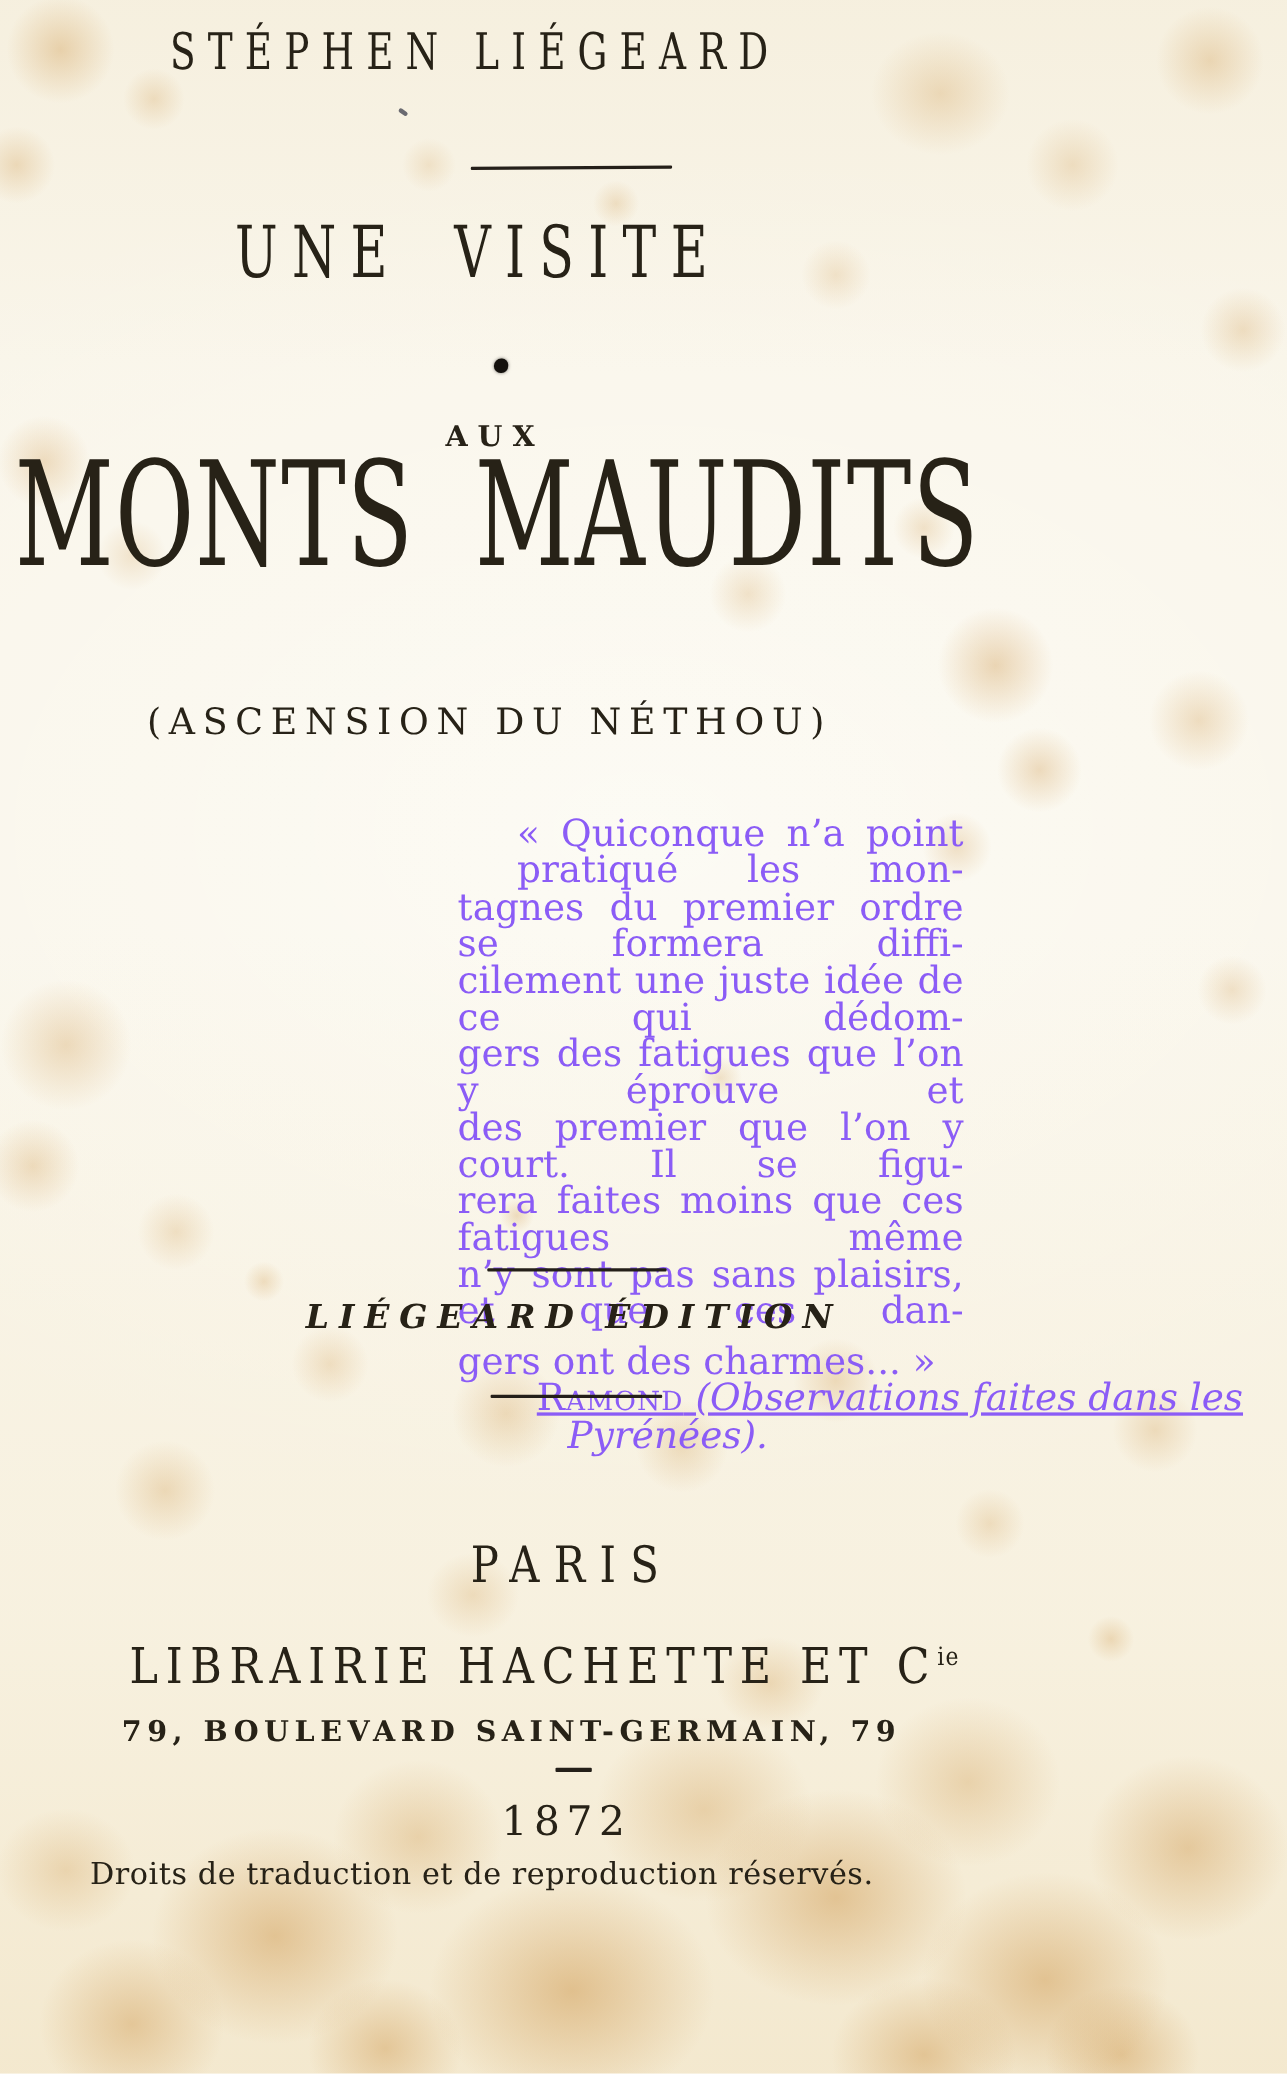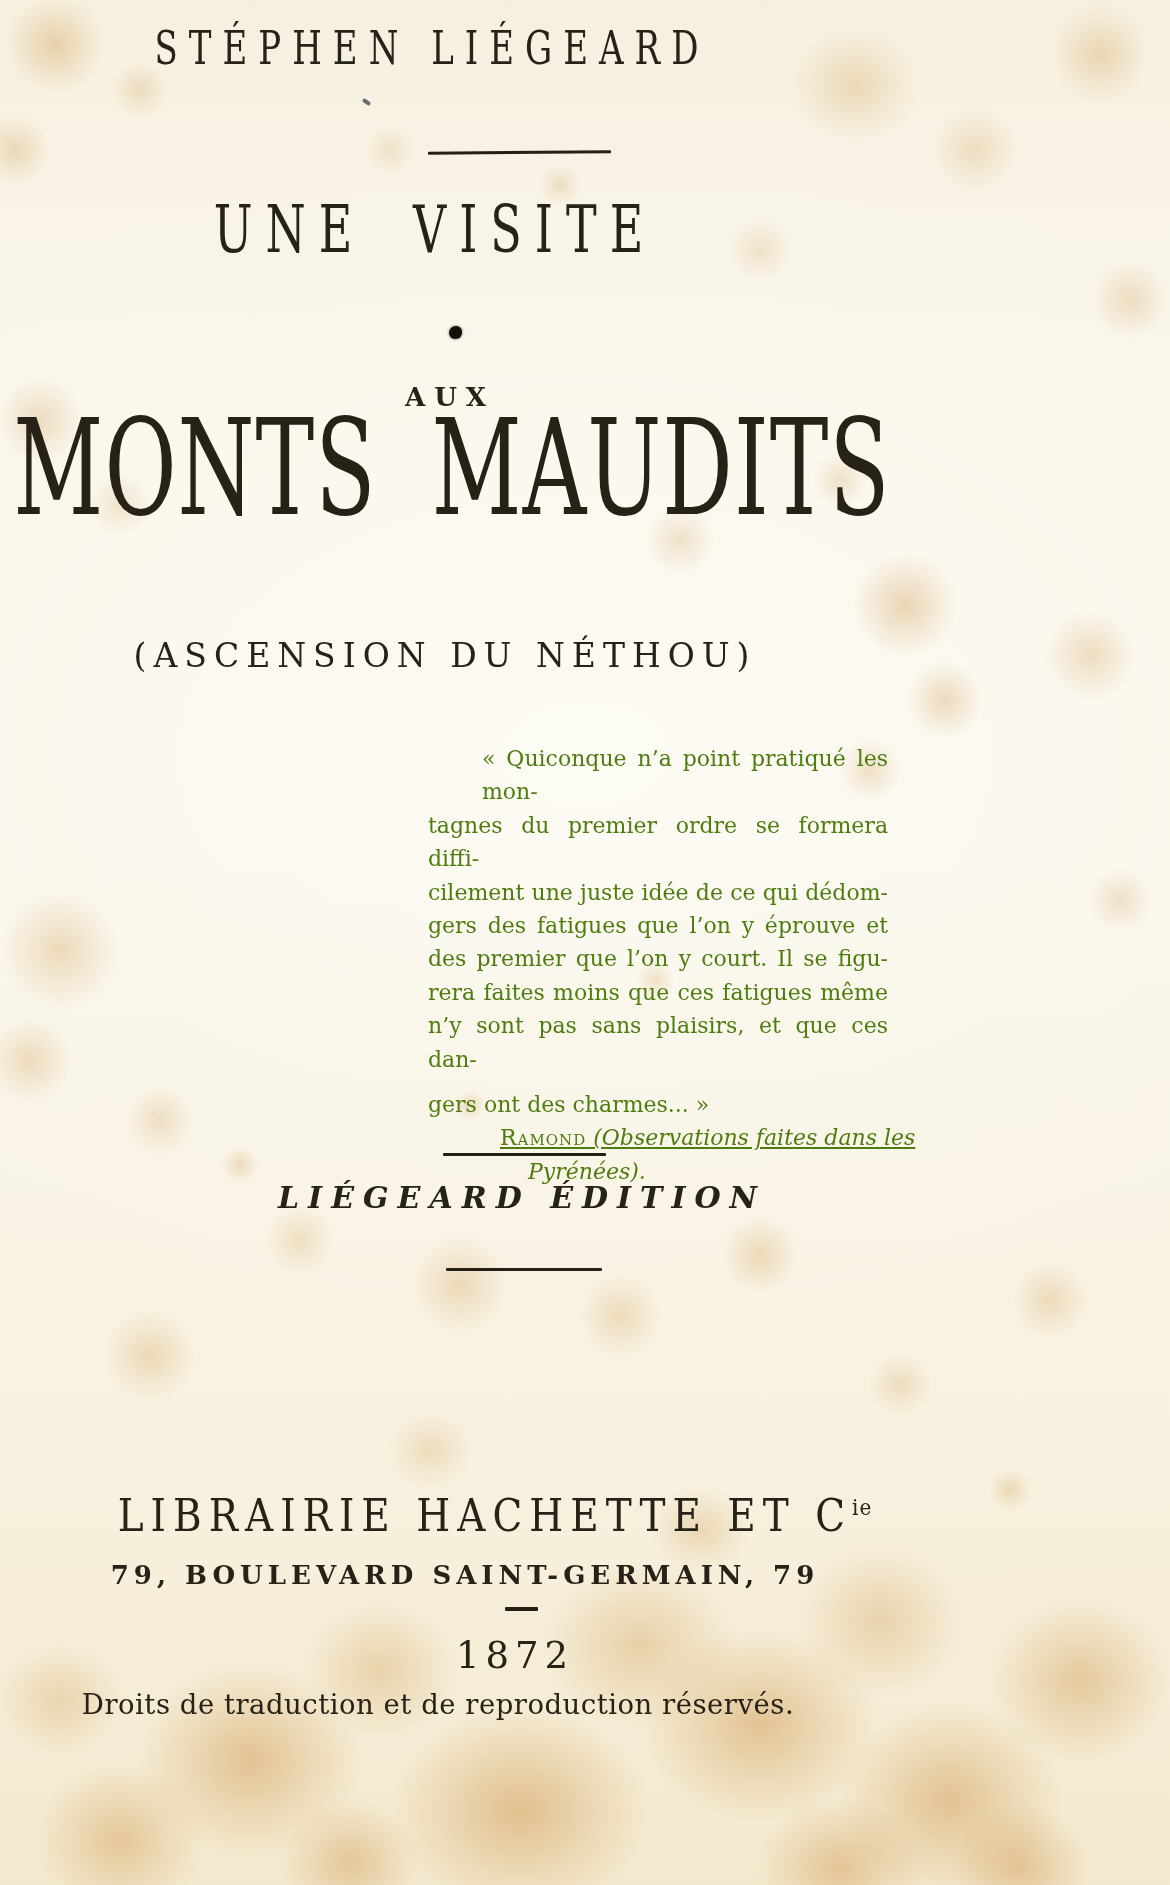--- a/index.html
+++ b/index.html
@@ -79,21 +79,21 @@
   .rule-author{left:428px;top:151px;width:183px;height:3px;transform:rotate(-0.4deg);}
   .series{top:212px;font-size:46px;letter-spacing:13px;word-spacing:20px;transform:translateX(-35px);}
   .series .stretch{transform:scaleY(1.42);}
   .ink-dot{position:absolute;left:449px;top:326px;width:13px;height:13px;background:#14110d;border-radius:55% 45% 50% 50%;box-shadow:0 0 3px rgba(20,17,13,.6);}
   .speck{position:absolute;left:362px;top:100px;width:9px;height:4px;background:#6a6a70;transform:rotate(35deg);border-radius:2px;}
   .prefix{top:382px;font-size:26px;font-weight:bold;letter-spacing:9px;transform:translateX(-20px);}
   .main-title{position:absolute;top:392px;width:100%;height:143px;display:flex;align-items:flex-end;justify-content:center;white-space:nowrap;transform:translateX(-18px);}
   .main-title .stretch{font-size:88px;word-spacing:26px;letter-spacing:1px;transform:scaleY(1.5);font-weight:500;}
   .subtitle{top:636px;font-size:33px;letter-spacing:7px;transform:translateX(-25px);}
 
-  .epigraph{position:absolute;left:428px;top:742px;width:460px;font-size:22px;line-height:33.4px;color:#4d7c0f;}
+  .epigraph{position:absolute;left:416px;top:742px;width:460px;font-size:34px;line-height:33.4px;color:#8b5cf6;}
   .q-line{text-align:justify;text-align-last:justify;}
   .q-first{padding-left:54px;}
   .q-last{text-align-last:left;margin-top:12px;}
   .attr1{padding-left:72px;white-space:nowrap;text-decoration:underline;}
   .attr2{padding-left:100px;}
   .sc{font-variant:small-caps;letter-spacing:1px;}
   .it{font-style:italic;}
 
   .rule-ed-top{left:443px;top:1153px;width:163px;height:3px;}
   .edition{top:1180px;font-size:30px;font-style:italic;font-weight:bold;letter-spacing:9px;transform:translateX(52px);}
@@ -148,20 +148,23 @@
     <div class="q-line">n’y sont pas sans plaisirs, et que ces dan-</div>
     <div class="q-line q-last">gers ont des charmes... »</div>
     <div class="attr1"><span class="sc">Ramond</span><span class="it"> (Observations faites dans les</span></div>
     <div class="attr2 it">Pyrénées).</div>
   </div>
 
   <div class="rule rule-ed-top"></div>
   <div class="center edition">LIÉGEARD ÉDITION</div>
   <div class="rule rule-ed-bot"></div>
 
+  <div class="center city">
+    <span class="stretch">PARIS</span>
+  </div>
 
   <div class="center publisher">
     <span class="stretch"><span>LIBRAIRIE HACHETTE ET C</span><sup>ie</sup></span>
   </div>
 
   <div class="center address">79, BOULEVARD SAINT-GERMAIN, 79</div>
 
   <div class="rule imprint-dash"></div>
 
   <div class="center year">1872</div>

